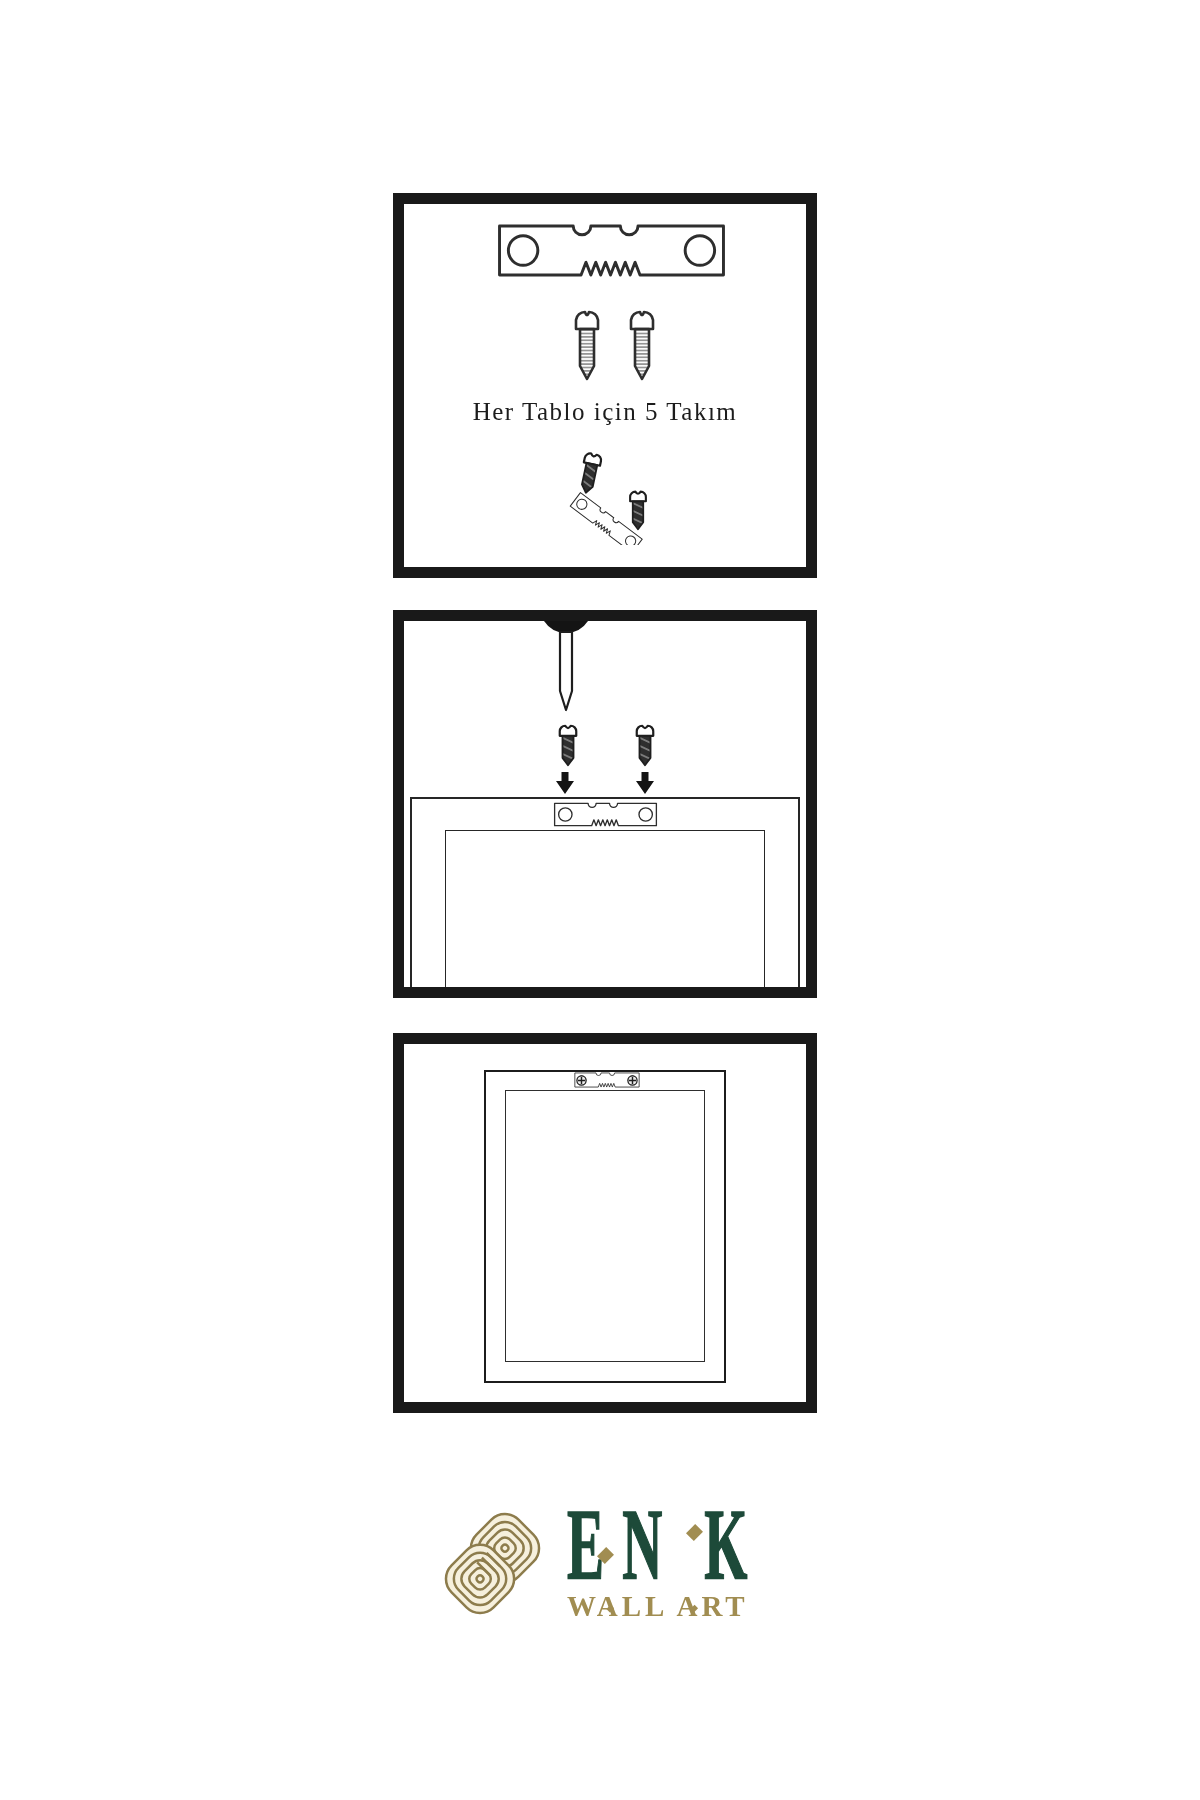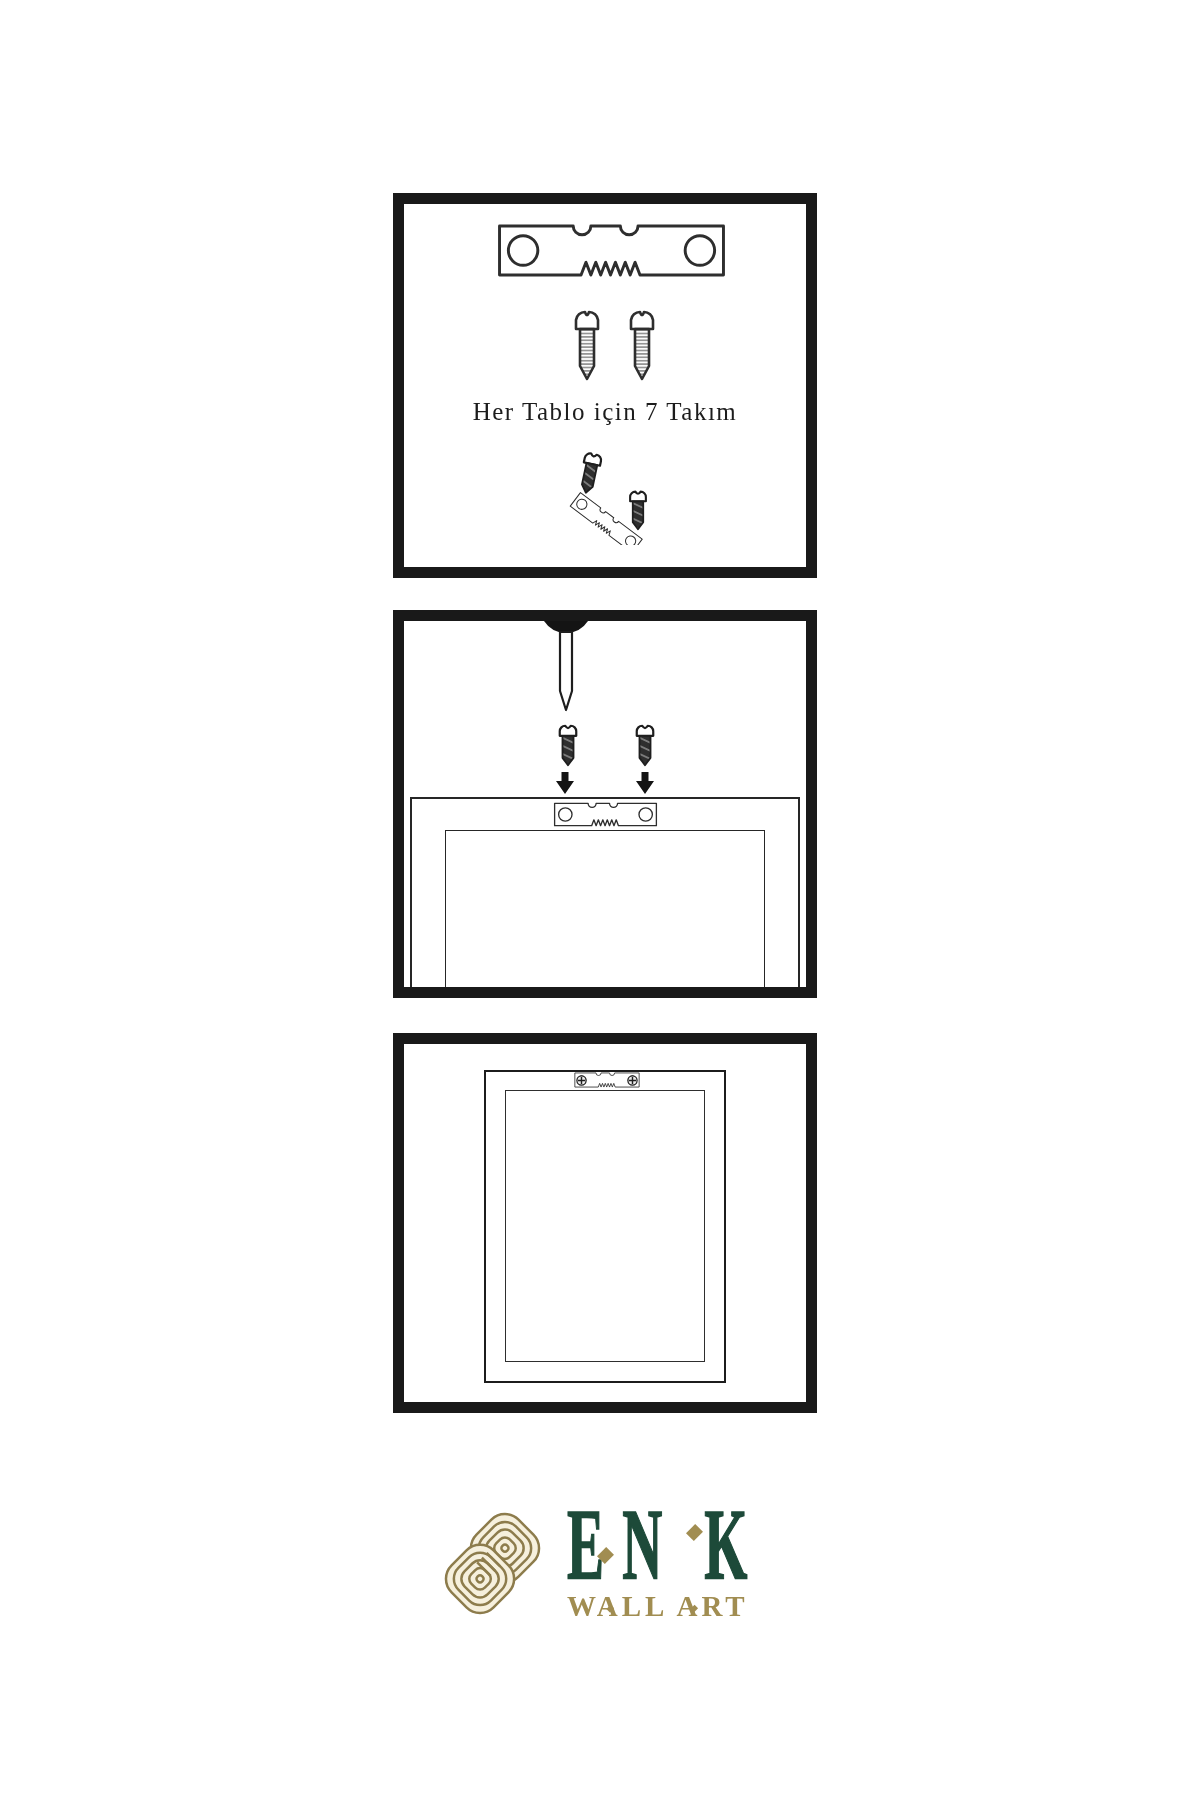--- a/index.html
+++ b/index.html
@@ -73,21 +73,21 @@
   <div class="panel" style="left:393px;top:193px;width:424px;height:385px;">
     <svg class="abs" style="left:91px;top:19px" width="233" height="55" viewBox="0 0 234 56">
         <use href="#sym-hanger"></use>
       </svg>
     <svg class="abs" style="left:168px;top:104px" width="30" height="74" viewBox="0 0 30 74">
         <use href="#sym-screw-light"></use>
       </svg>
     <svg class="abs" style="left:223px;top:104px" width="30" height="74" viewBox="0 0 30 74">
         <use href="#sym-screw-light"></use>
       </svg>
-    <div class="caption" style="top:194px">Her Tablo için 7 Takım</div>
+    <div class="caption" style="top:194px">Her Tablo için 5 Takım</div>
     <svg class="abs" style="left:161px;top:241px" width="95" height="100" viewBox="0 0 95 100">
       <g transform="rotate(12 25 28)">
           <use href="#sym-screw-dark" x="14" y="5" width="22" height="46"></use>
         </g>
       <g transform="translate(15,46) rotate(37)">
           <use href="#sym-hanger" width="80" height="19"></use>
         </g>
       <use href="#sym-screw-dark" x="62" y="44" width="22" height="42"></use>
     </svg>
   </div>

